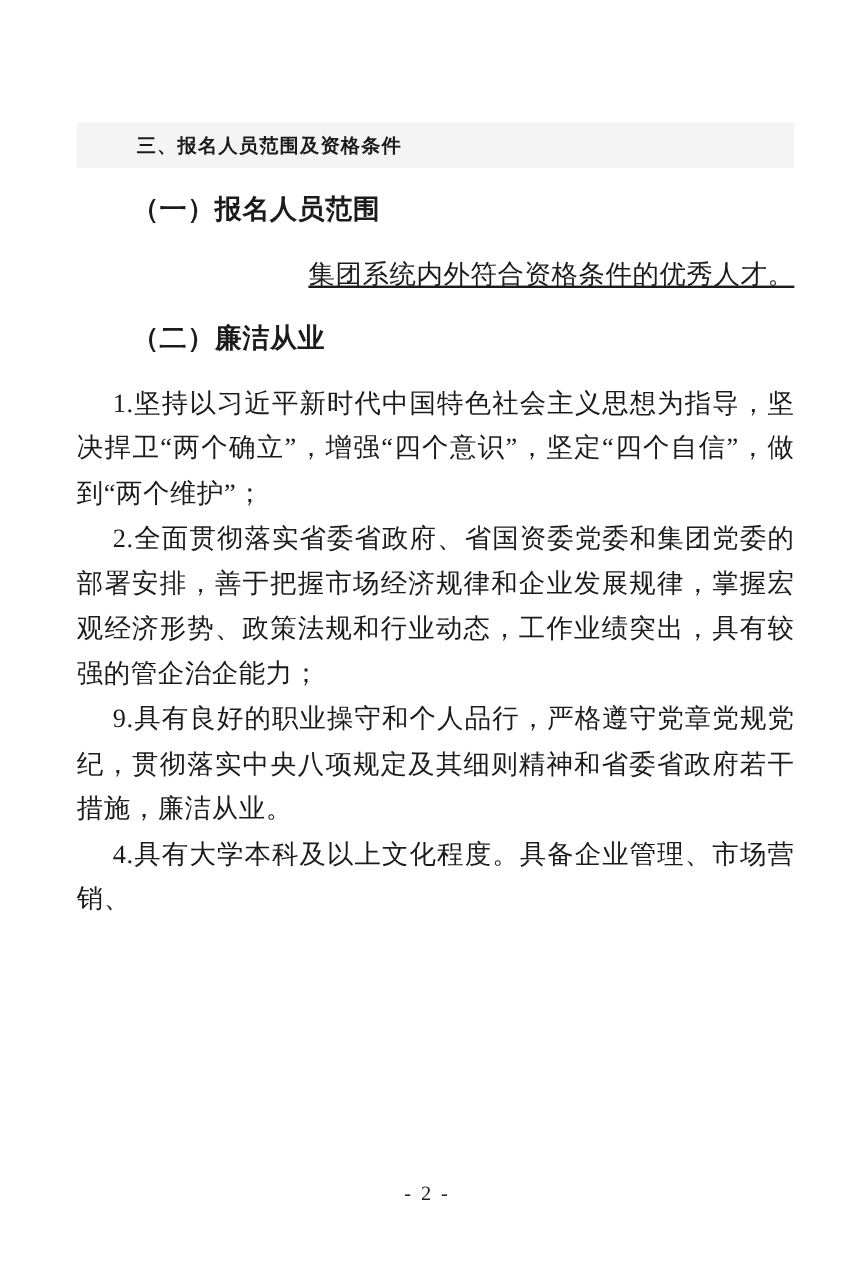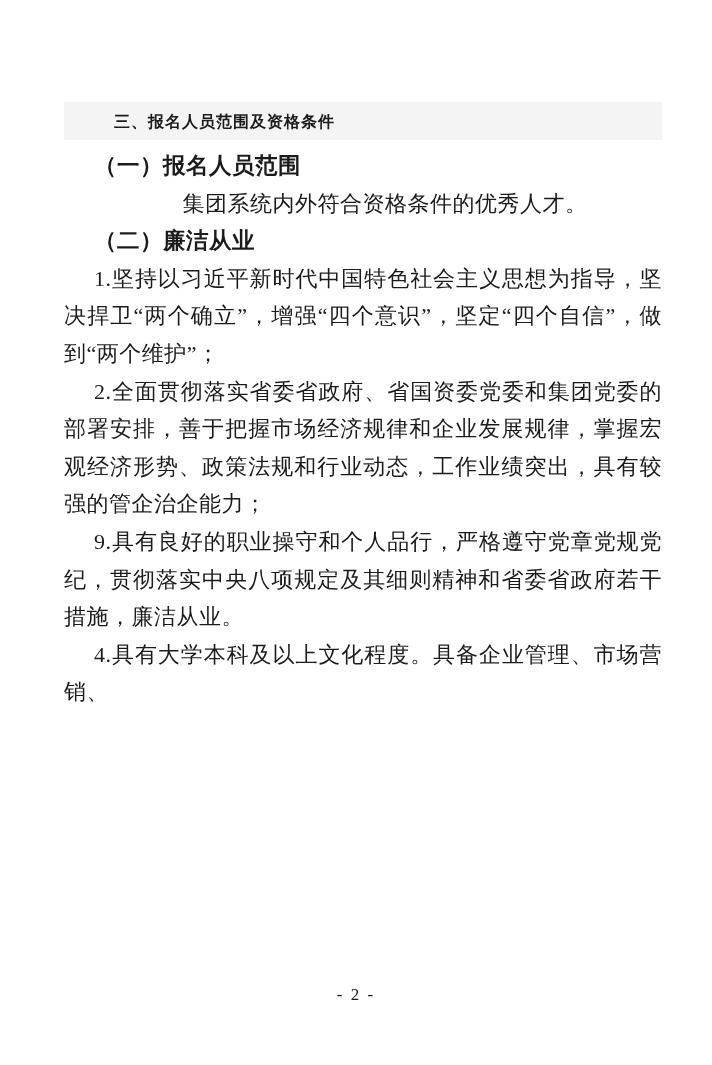--- a/index.html
+++ b/index.html
@@ -29,35 +29,36 @@
     padding: 6px 0 5px 0;
     text-indent: 50px;
     margin: 0 0 7px 0;
     letter-spacing: 1px;
   }
   .sub-heading {
     font-weight: bold;
     font-size: 22.5px;
     line-height: 37.6px;
     text-indent: 30px;
-    margin: 0;
+    margin: 16px;
     letter-spacing: 0.5px;
   }
   .para {
     font-size: 22px;
     line-height: 37.6px;
     text-align: justify;
     text-justify: inter-character;
     text-indent: 30px;
     margin: 0;
     letter-spacing: 0.5px;
   }
   .para.plain {
     text-indent: 44px;
-    text-align: center;
+    text-align: right;
+    text-decoration: underline;
   }
   .page-footer {
     position: absolute;
     left: 0;
     width: 100%;
     bottom: 60px;
     text-align: center;
     font-size: 17px;
     letter-spacing: 2px;
     color: #1b1b1b;

